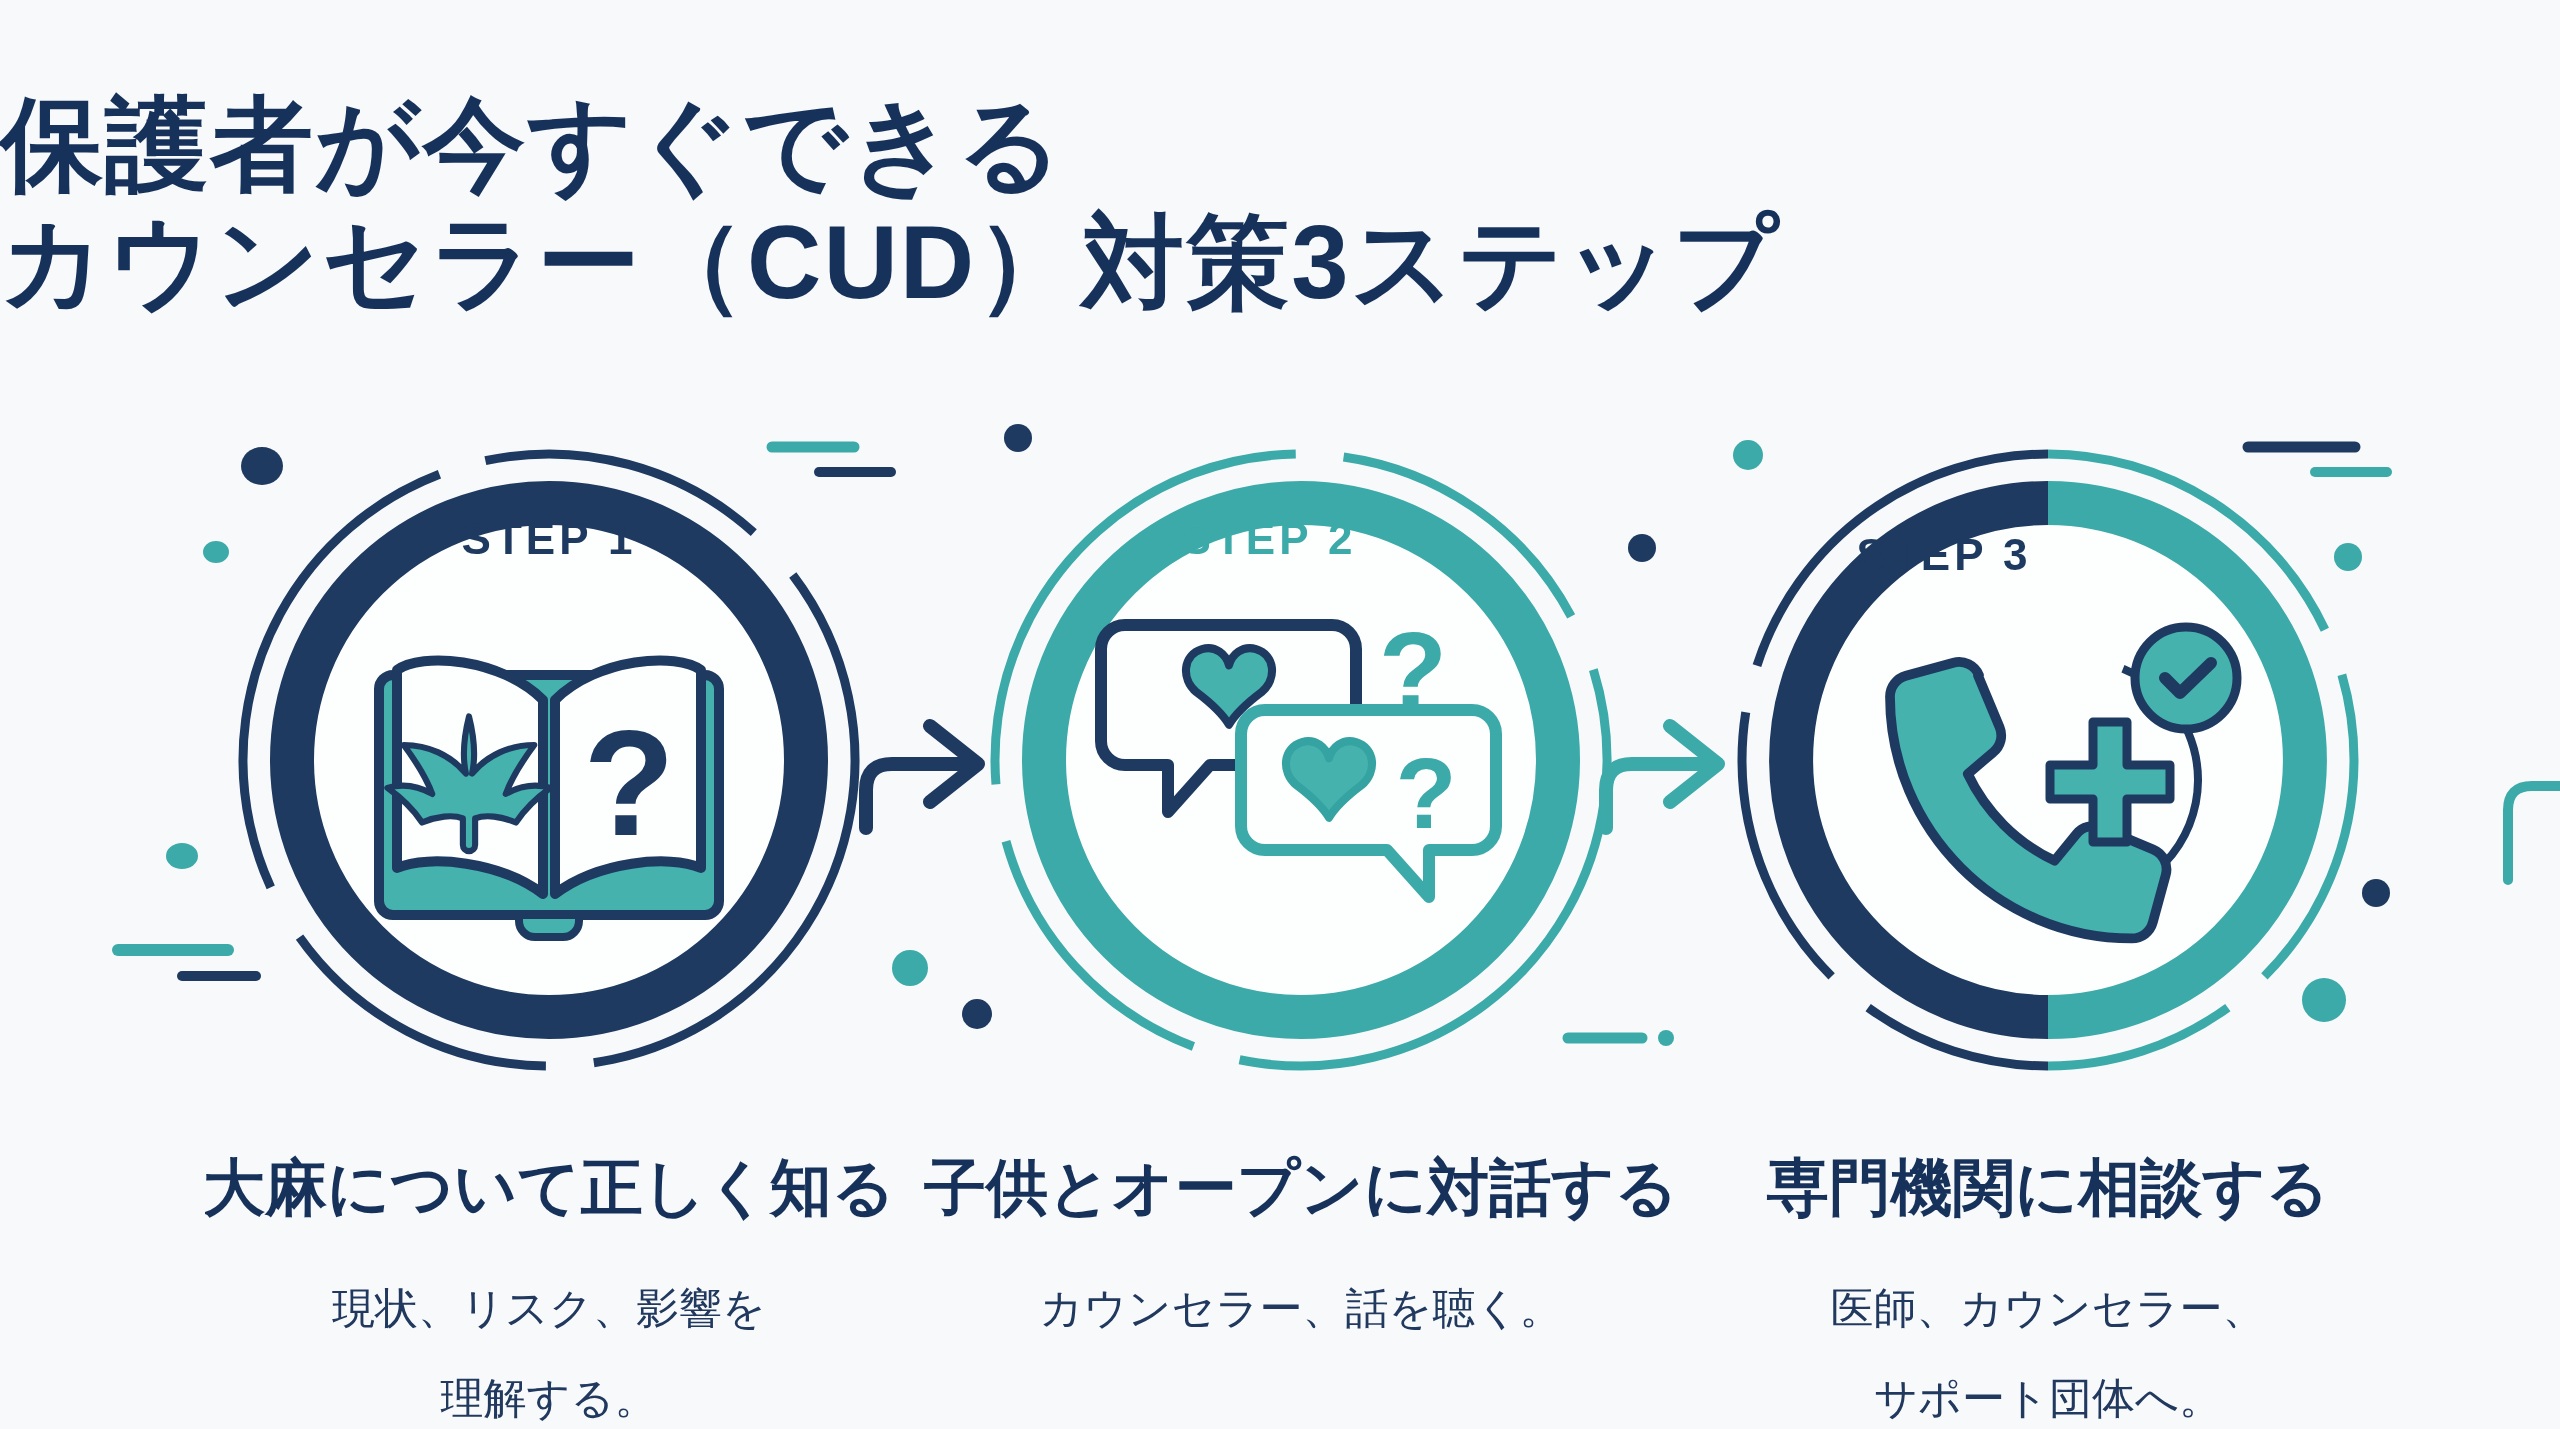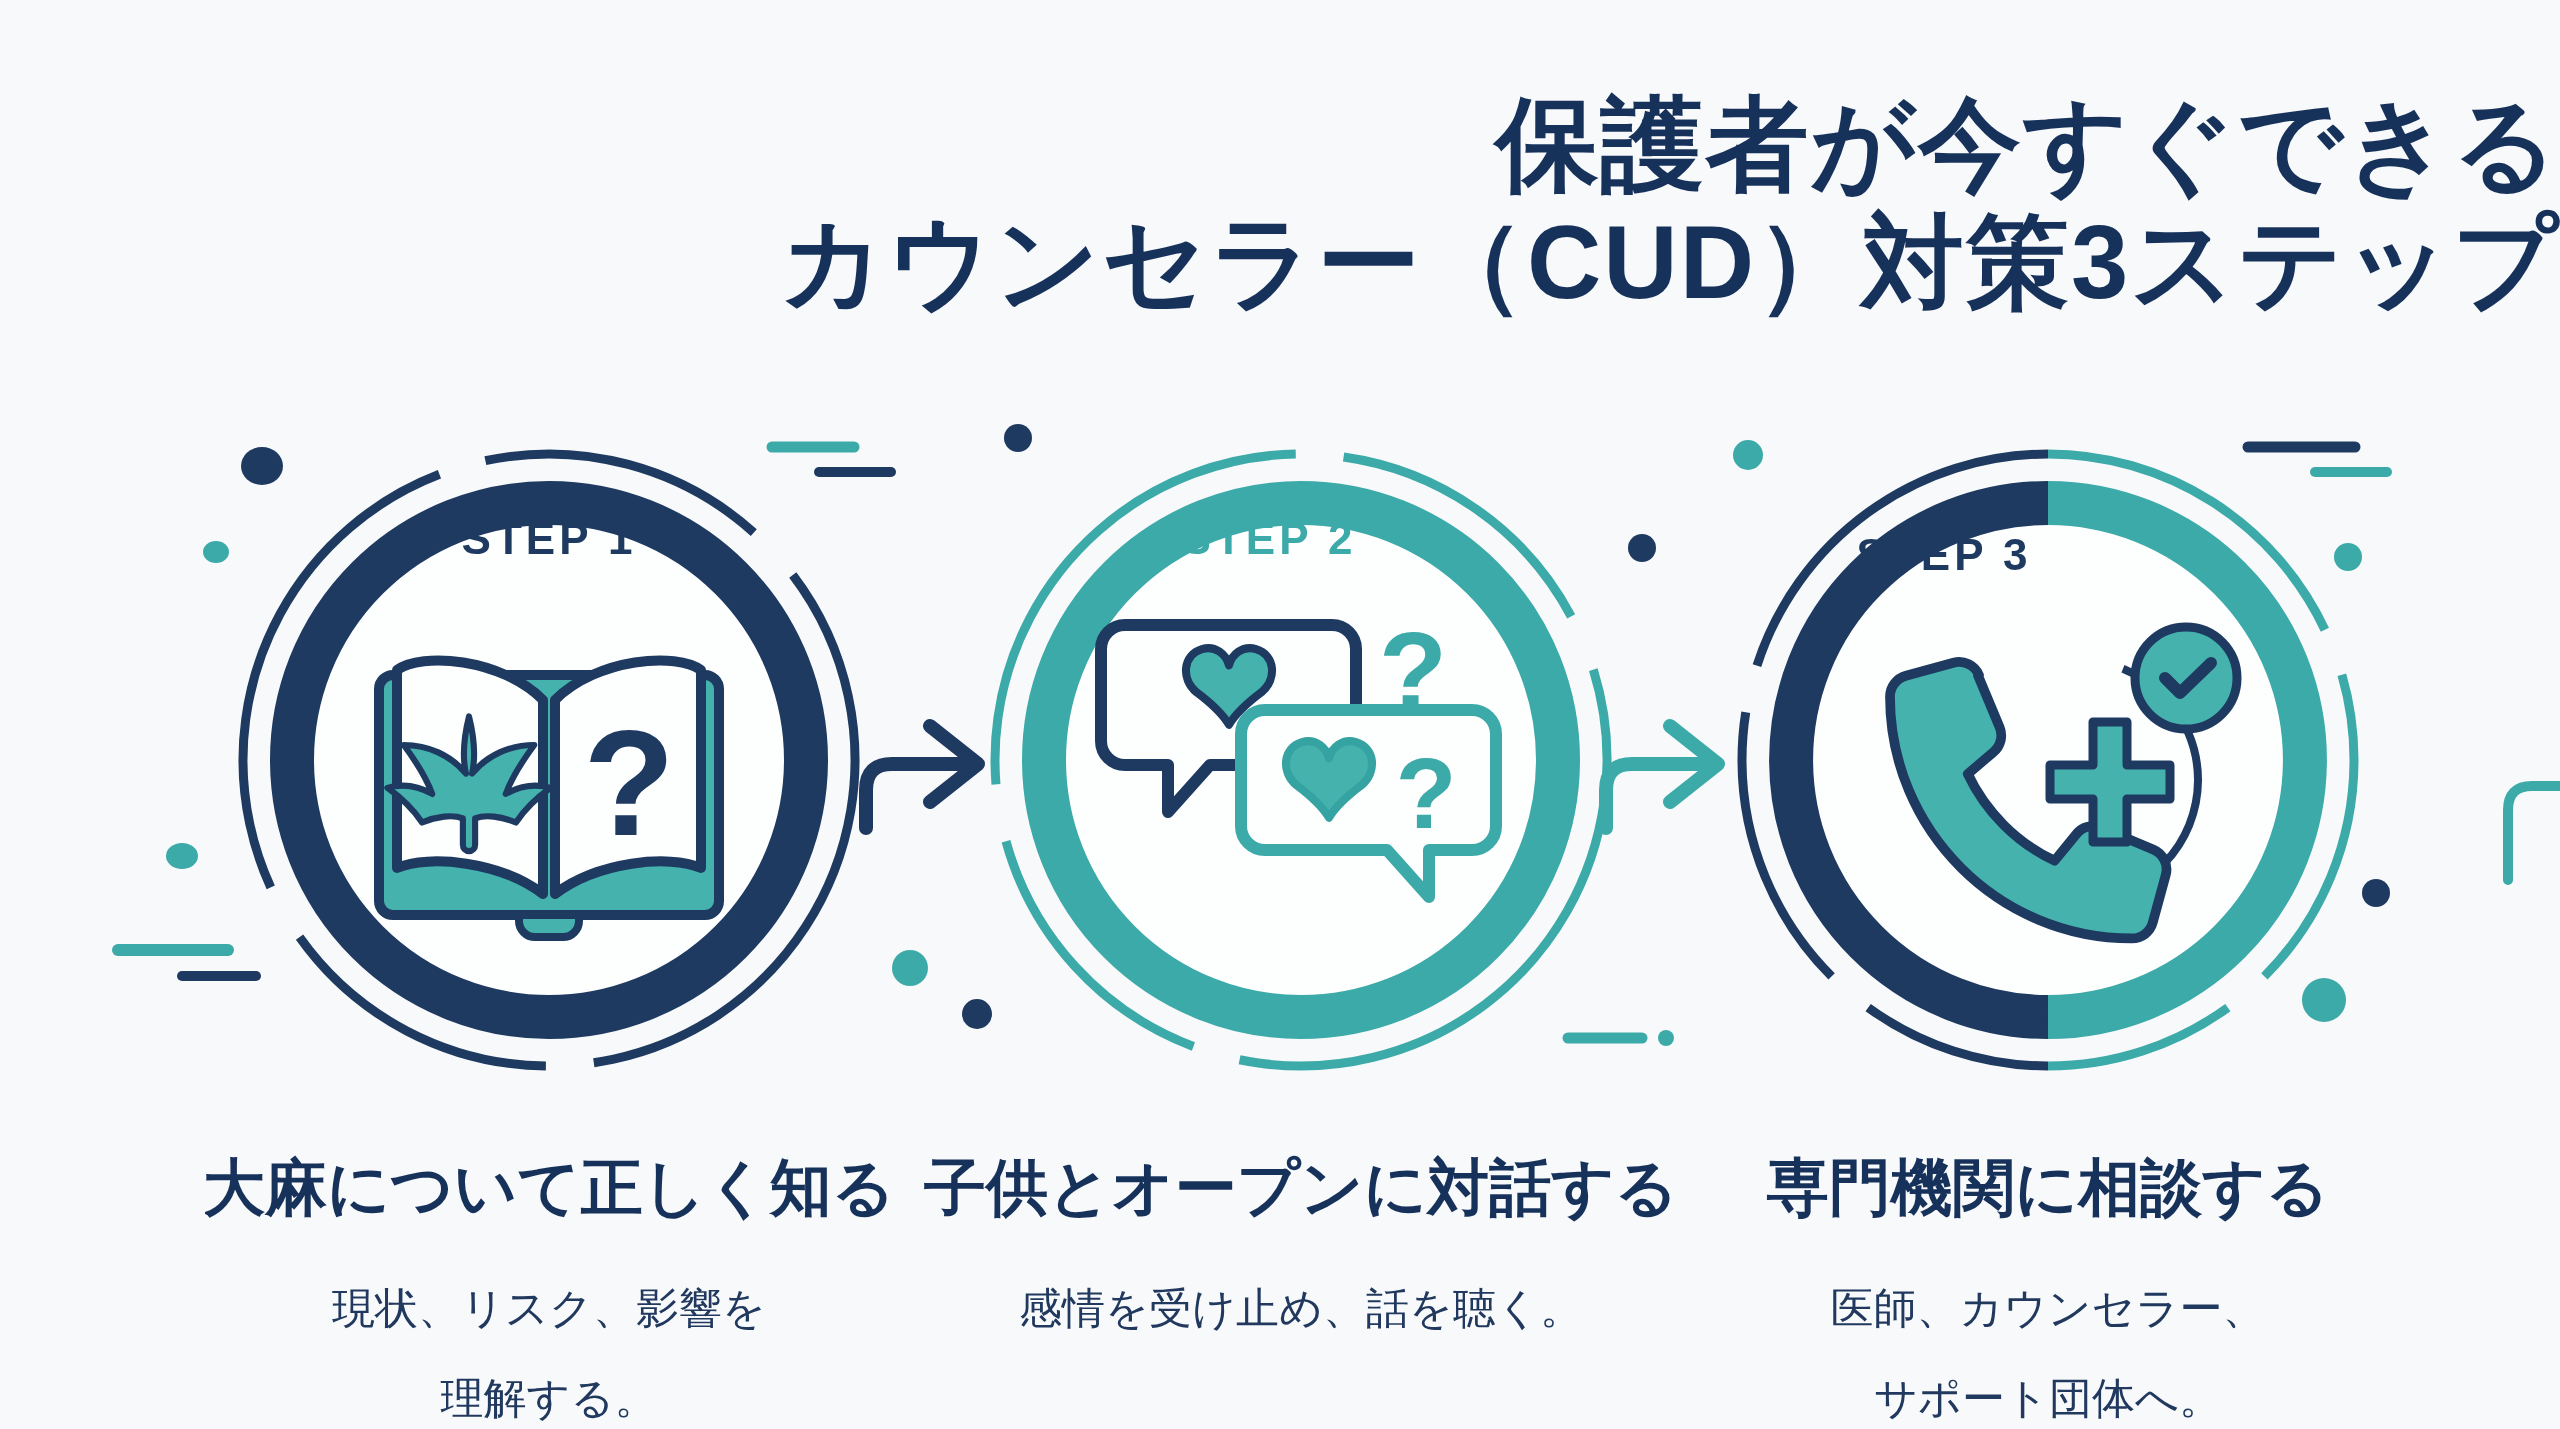--- a/index.html
+++ b/index.html
@@ -4,21 +4,21 @@
 <style>
   html,body{margin:0;padding:0;background:#f8f9fb;}
   .stage{
     position:relative;width:2560px;height:1429px;overflow:hidden;
     background:#f8f9fb;
     font-family:"Liberation Sans","DejaVu Sans",sans-serif;
   }
   .stage-svg{position:absolute;left:0;top:0;}
   .title{
     position:absolute;left:0;top:86px;width:2560px;
-    text-align:right;color:#16315a;font-weight:bold;
+    text-align:left;color:#16315a;font-weight:bold;
     font-size:103px;line-height:118px;letter-spacing:2px;
   }
   .step-label{
     position:absolute;width:440px;text-align:center;
     font-size:44px;font-weight:bold;letter-spacing:4px;top:514px;
   }
   .step-label.navy{color:#1e3a60;}
   .step-label.teal{color:#3caaa8;}
   .caption{position:absolute;width:780px;text-align:center;top:1128px;margin-top:23px;}
   .caption .heading{
@@ -149,21 +149,21 @@
     <div class="heading">大麻について正しく知る</div>
     <div class="desc">
       <div>現状、リスク、影響を</div>
       <div>理解する。</div>
     </div>
   </div>
 
   <div class="caption" style="left:911px;">
     <div class="heading">子供とオープンに対話する</div>
     <div class="desc">
-      <div>感情を受け止め、話を聴く。</div>
+      <div>カウンセラー、話を聴く。</div>
       <div></div>
     </div>
   </div>
 
   <div class="caption" style="left:1658px;">
     <div class="heading">専門機関に相談する</div>
     <div class="desc">
       <div>医師、カウンセラー、</div>
       <div>サポート団体へ。</div>
     </div>

